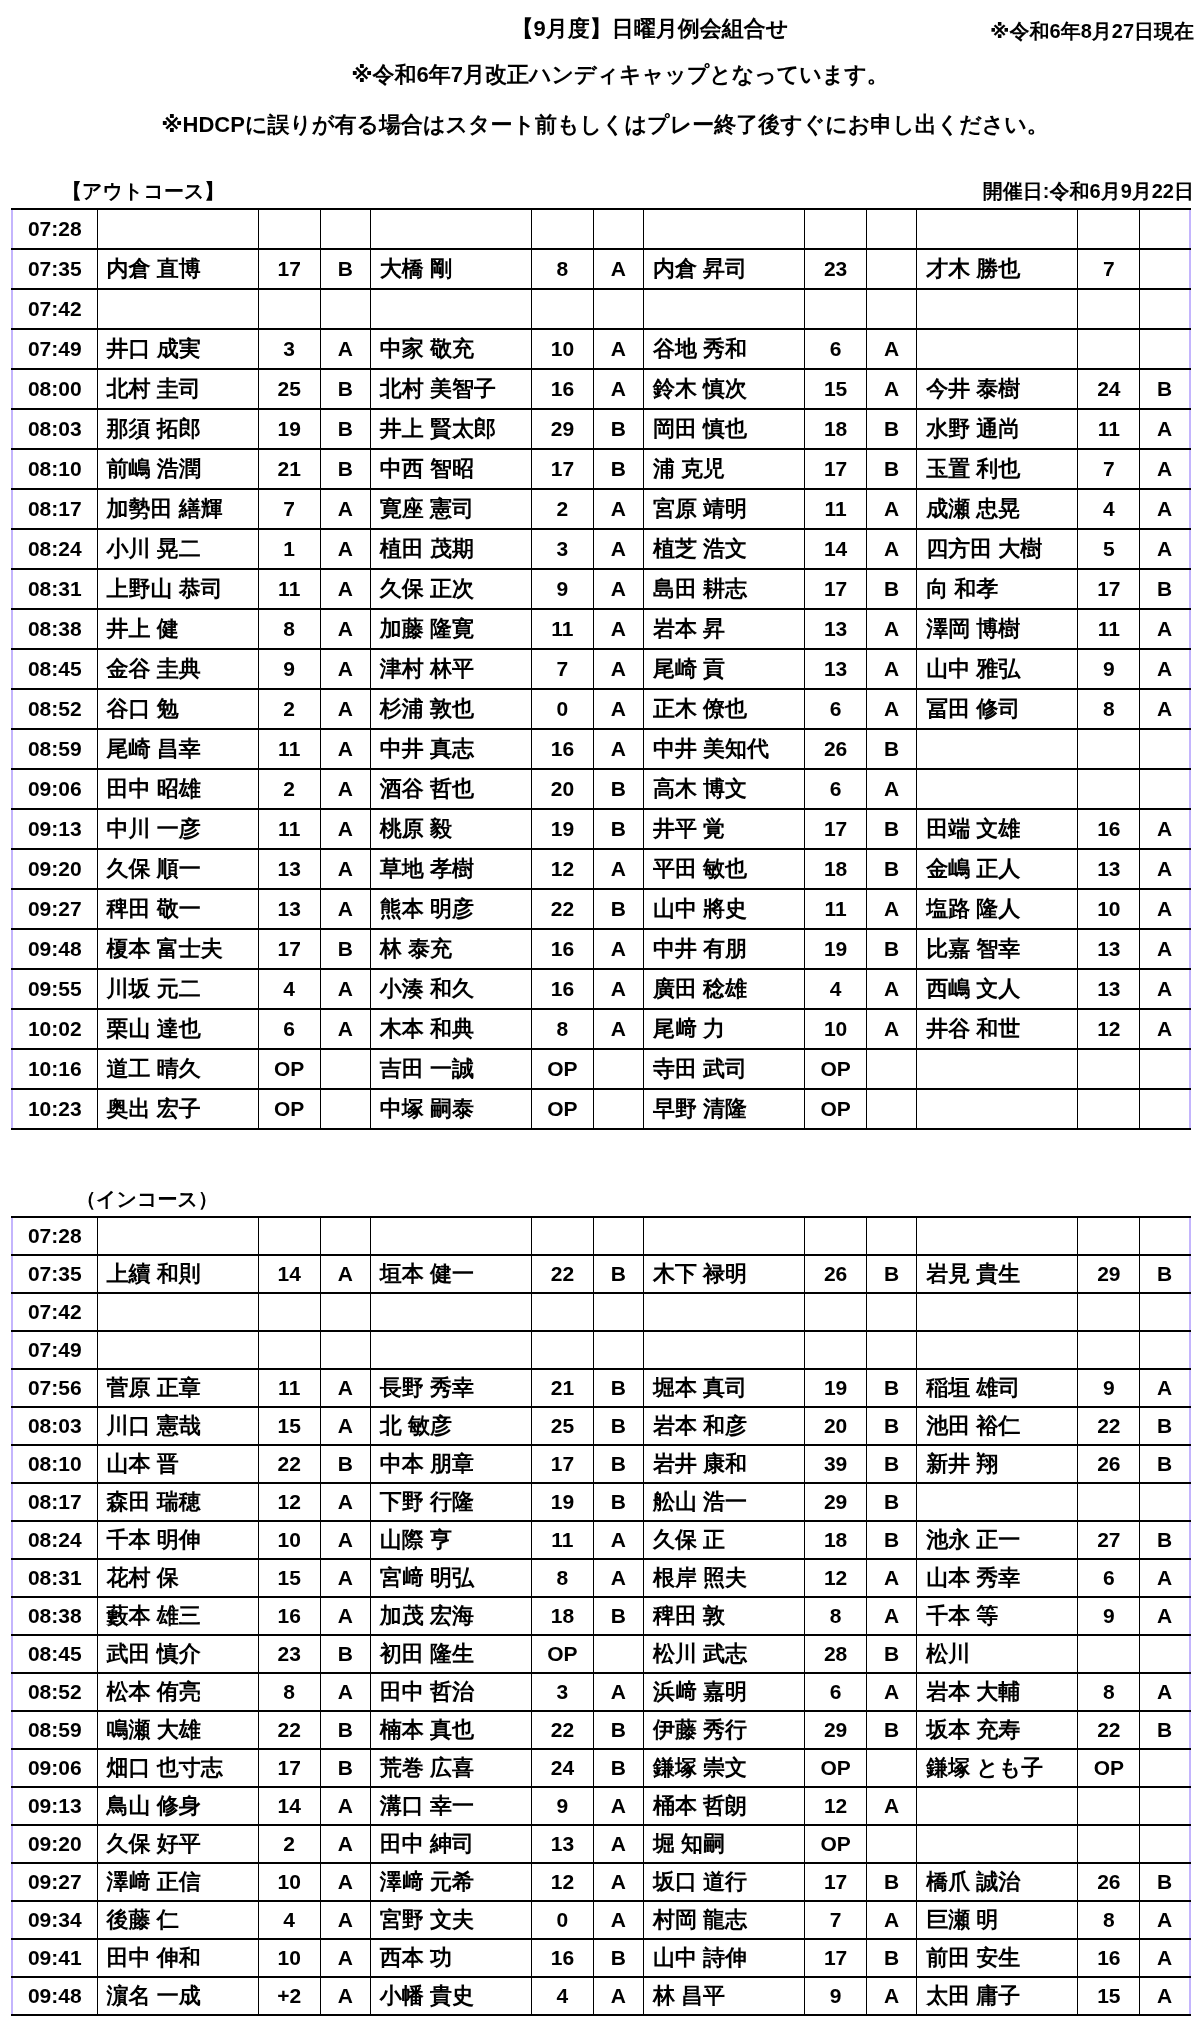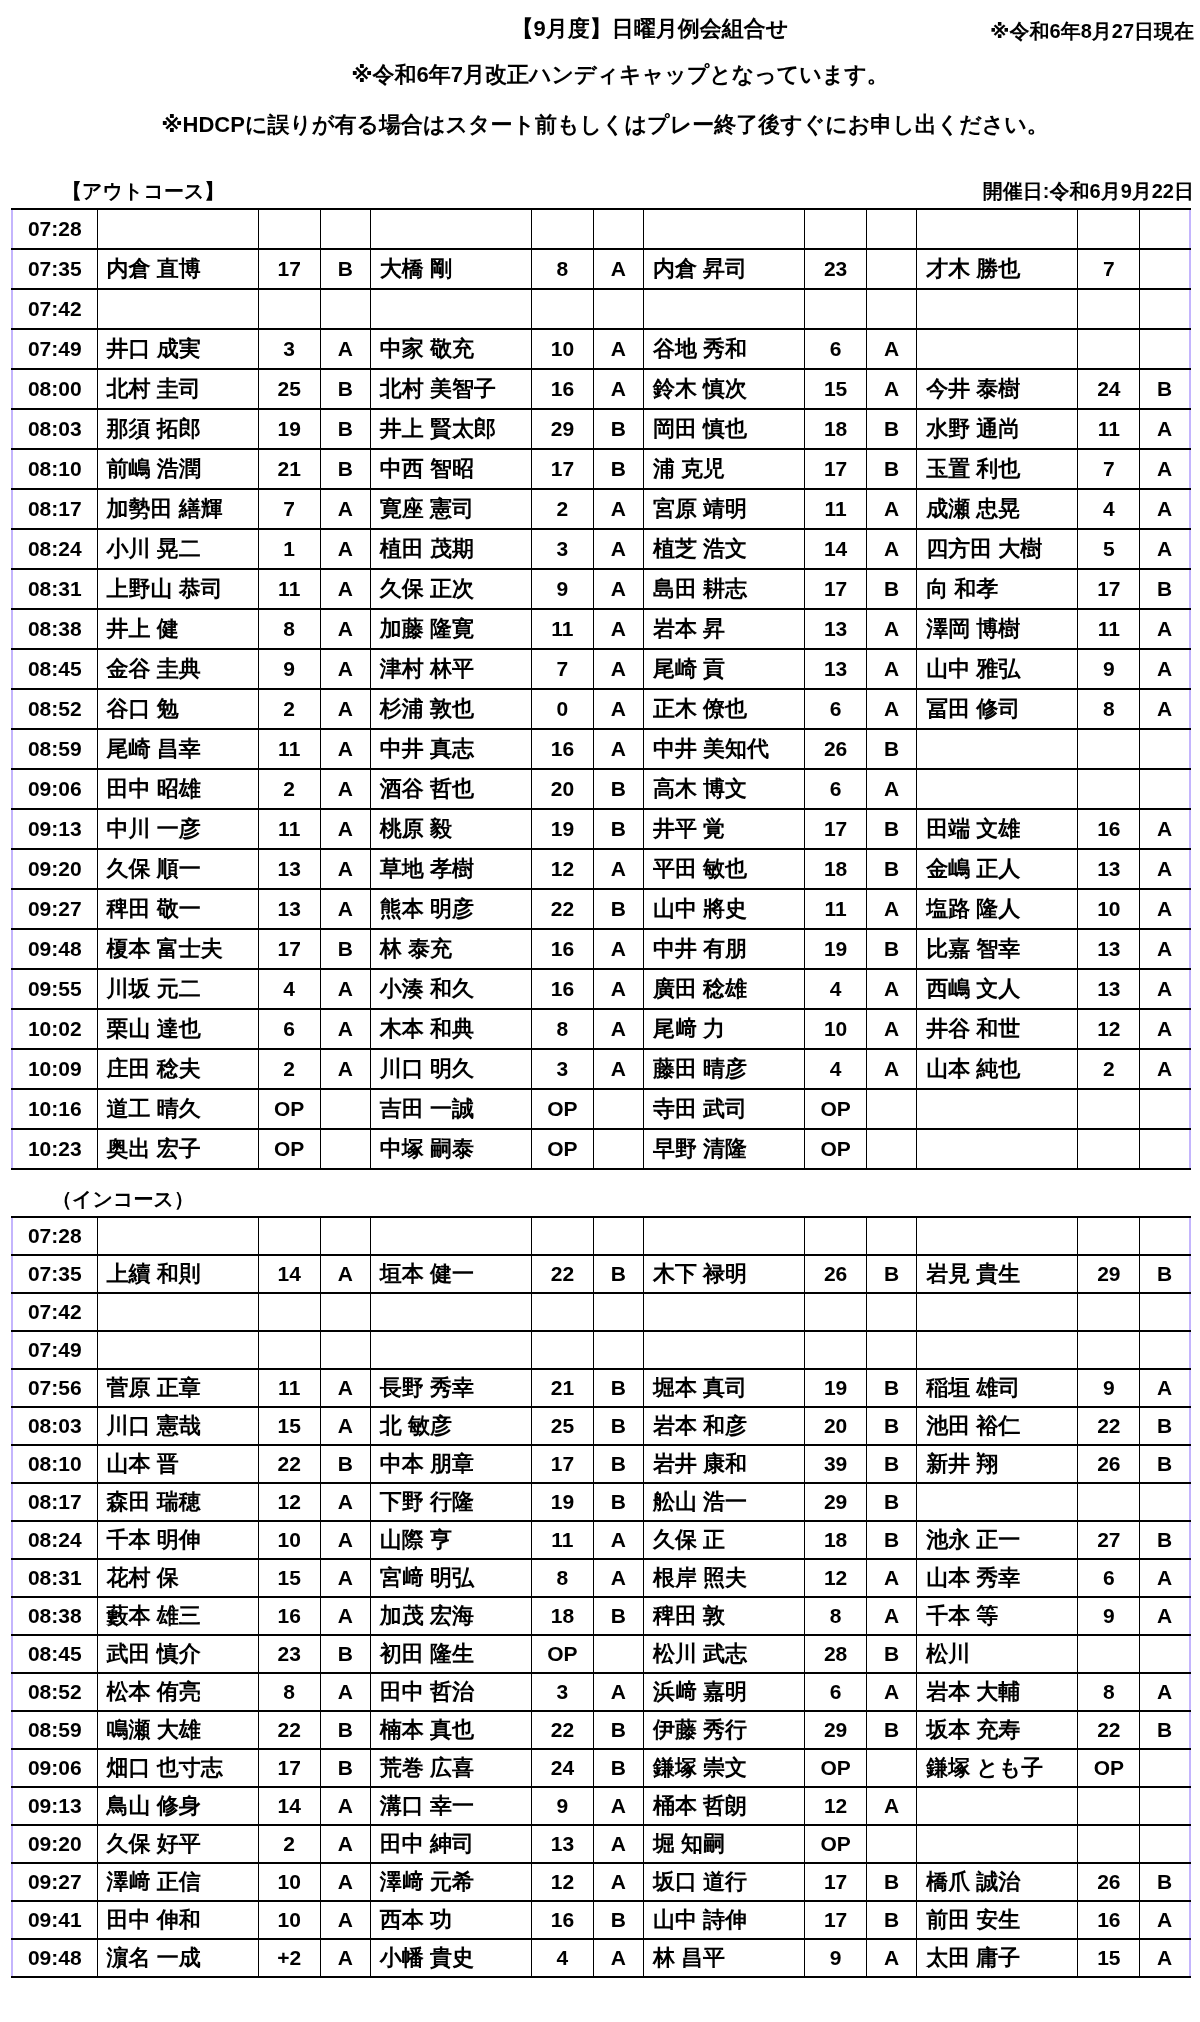--- a/index.html
+++ b/index.html
@@ -10,21 +10,21 @@
     font-weight:bold;
     -webkit-font-smoothing:antialiased;
   }
   .abs{position:absolute;}
   .page-title{top:14px;left:0;width:100%;text-align:center;font-size:22px;transform:translateX(50px);}
   .asof{top:18px;right:6px;font-size:20px;}
   .note1{top:60px;left:0;width:100%;text-align:center;font-size:22px;margin-left:20px;}
   .note2{top:110px;left:5px;width:100%;text-align:center;font-size:22px;}
   .out-label{top:178px;left:62px;font-size:20px;}
   .event-date{top:178px;right:6px;font-size:20px;}
-  .in-label{top:1186px;left:52px;font-size:20px;}
+  .in-label{top:1186px;left:76px;font-size:20px;}
 
   table.grid{
     position:absolute;left:11px;width:1180px;
     border-collapse:collapse;table-layout:fixed;
     border:2px solid #c4b5fd;
   }
   #out-table{top:208px;}
   #in-table{top:1216px;}
   table.grid td{
     border:1px solid #000;
@@ -378,35 +378,20 @@
         <td class="h">8</td>
         <td class="c">A</td>
         <td class="n">尾﨑 力</td>
         <td class="h">10</td>
         <td class="c">A</td>
         <td class="n">井谷 和世</td>
         <td class="h">12</td>
         <td class="c">A</td>
       </tr>
       <tr>
-        <td class="t">10:09</td>
-        <td class="n">庄田 稔夫</td>
-        <td class="h">2</td>
-        <td class="c">A</td>
-        <td class="n">川口 明久</td>
-        <td class="h">3</td>
-        <td class="c">A</td>
-        <td class="n">藤田 晴彦</td>
-        <td class="h">4</td>
-        <td class="c">A</td>
-        <td class="n">山本 純也</td>
-        <td class="h">2</td>
-        <td class="c">A</td>
-      </tr>
-      <tr>
         <td class="t">10:16</td>
         <td class="n">道工 晴久</td>
         <td class="h">OP</td>
         <td class="c"></td>
         <td class="n">吉田 一誠</td>
         <td class="h">OP</td>
         <td class="c"></td>
         <td class="n">寺田 武司</td>
         <td class="h">OP</td>
         <td class="c"></td>
@@ -715,20 +700,35 @@
         <td class="h">12</td>
         <td class="c">A</td>
         <td class="n">坂口 道行</td>
         <td class="h">17</td>
         <td class="c">B</td>
         <td class="n">橋爪 誠治</td>
         <td class="h">26</td>
         <td class="c">B</td>
       </tr>
       <tr>
+        <td class="t">09:34</td>
+        <td class="n">後藤 仁</td>
+        <td class="h">4</td>
+        <td class="c">A</td>
+        <td class="n">宮野 文夫</td>
+        <td class="h">0</td>
+        <td class="c">A</td>
+        <td class="n">村岡 龍志</td>
+        <td class="h">7</td>
+        <td class="c">A</td>
+        <td class="n">巨瀬 明</td>
+        <td class="h">8</td>
+        <td class="c">A</td>
+      </tr>
+      <tr>
         <td class="t">09:41</td>
         <td class="n">田中 伸和</td>
         <td class="h">10</td>
         <td class="c">A</td>
         <td class="n">西本 功</td>
         <td class="h">16</td>
         <td class="c">B</td>
         <td class="n">山中 詩伸</td>
         <td class="h">17</td>
         <td class="c">B</td>

